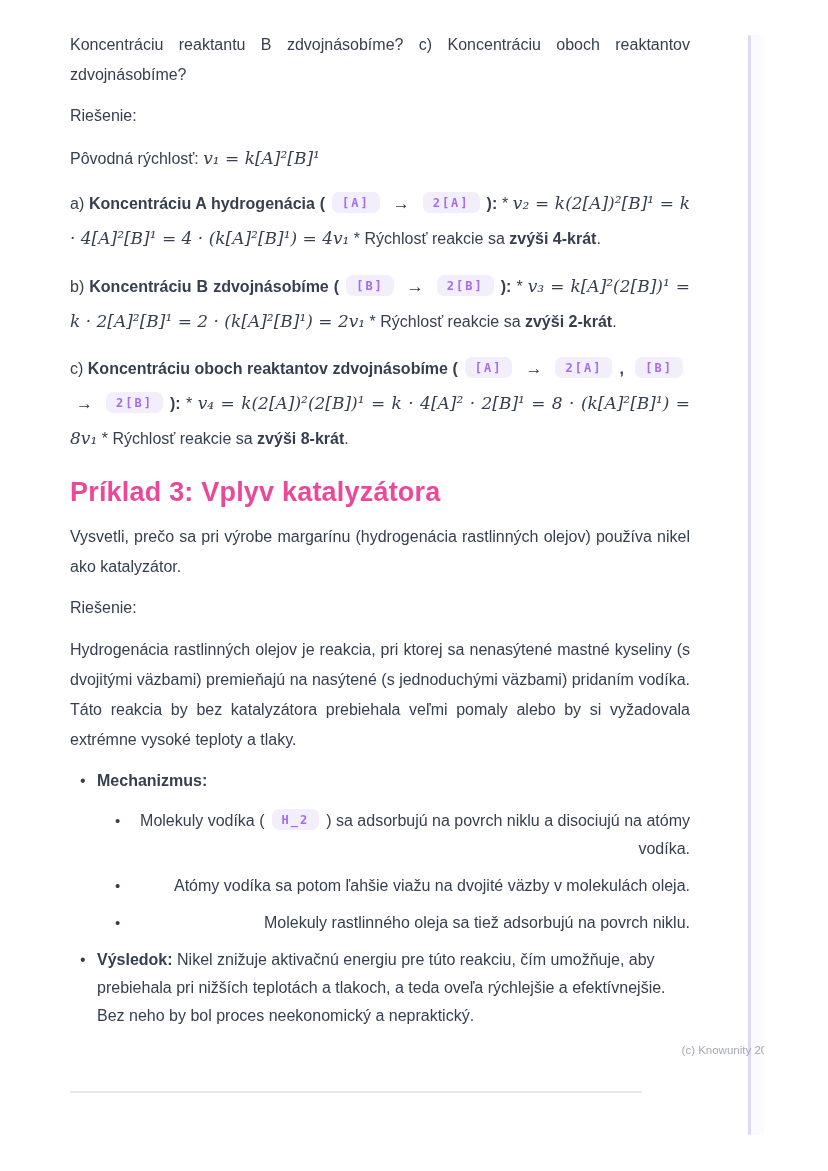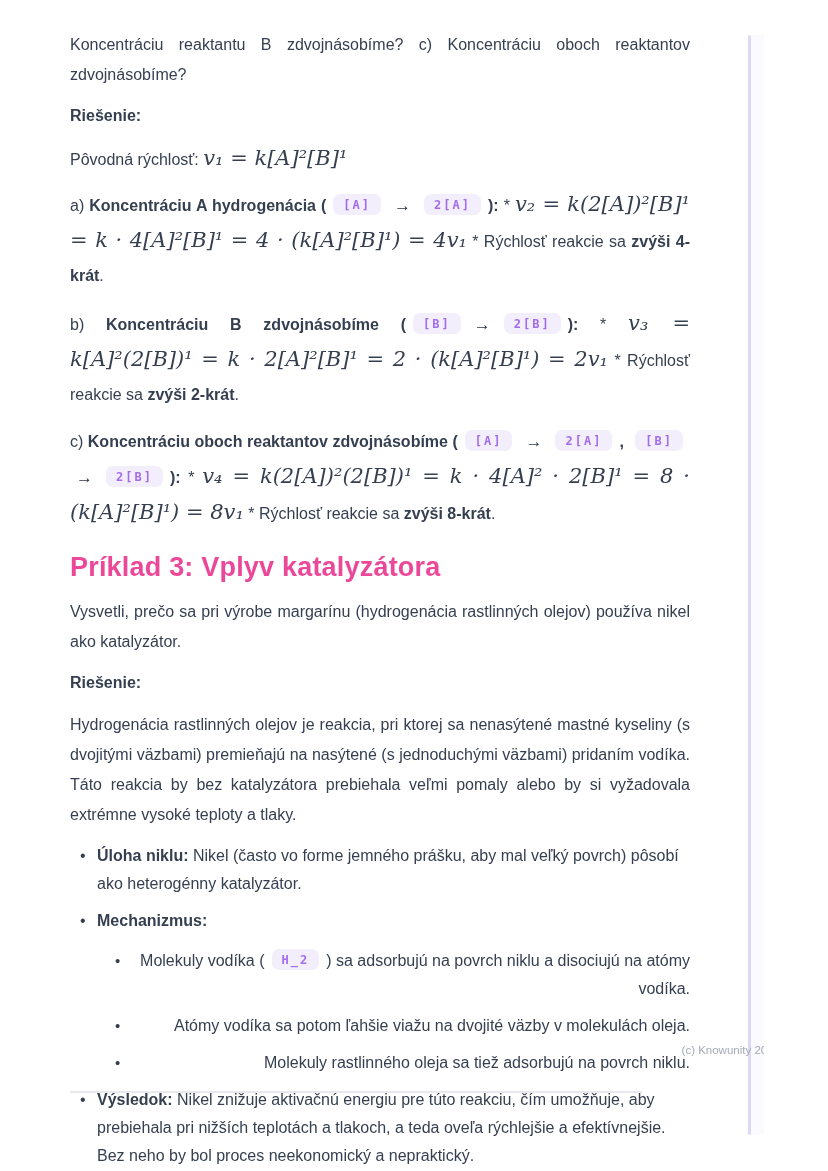--- a/index.html
+++ b/index.html
@@ -26,29 +26,29 @@
     margin: 0 0 12px 0;
   }
   p.case {
     font-size: 16px;
     line-height: 34px;
     text-align: justify;
     margin: 0 0 13px 0;
   }
   .label {
     font-size: 16px;
-    font-weight: bold;
+    font-weight: normal;
     margin: 0 0 13px 0;
     line-height: 28px;
   }
   b, .bold { font-weight: bold; }
   .math {
     font-family: "DejaVu Serif", serif;
     font-style: italic;
-    font-size: 21px;
+    font-size: 17px;
     white-space: normal;
   }
   .badge {
     display: inline-block;
     background: #f3eefb;
     color: #a36ceb;
     font-family: "DejaVu Sans Mono", monospace;
     font-style: normal;
     font-size: 12px;
     font-weight: bold;
@@ -171,21 +171,20 @@
 
     <h2 class="example">Príklad 3: Vplyv katalyzátora</h2>
 
     <p class="body">Vysvetli, prečo sa pri výrobe margarínu (hydrogenácia rastlinných olejov) používa nikel ako katalyzátor.</p>
 
     <p class="label">Riešenie:</p>
 
     <p class="body">Hydrogenácia rastlinných olejov je reakcia, pri ktorej sa nenasýtené mastné kyseliny (s dvojitými väzbami) premieňajú na nasýtené (s jednoduchými väzbami) pridaním vodíka. Táto reakcia by bez katalyzátora prebiehala veľmi pomaly alebo by si vyžadovala extrémne vysoké teploty a tlaky.</p>
 
     <ul class="top-list">
-      <li><b>Úloha niklu:</b><span> Nikel (často vo forme jemného prášku, aby mal veľký povrch) pôsobí ako heterogénny katalyzátor.</span></li>
 
       <li><b>Mechanizmus:</b>
         <ul class="sub-list">
           <li><span>Molekuly vodíka (</span><span class="badge">H_2</span><span>) sa adsorbujú na povrch niklu a disociujú na atómy vodíka.</span></li>
           <li><span>Atómy vodíka sa potom ľahšie viažu na dvojité väzby v molekulách oleja.</span></li>
           <li><span>Molekuly rastlinného oleja sa tiež adsorbujú na povrch niklu.</span></li>
         </ul>
       </li>
 
       <li><b>Výsledok:</b><span> Nikel znižuje aktivačnú energiu pre túto reakciu, čím umožňuje, aby prebiehala pri nižších teplotách a tlakoch, a teda oveľa rýchlejšie a efektívnejšie. Bez neho by bol proces neekonomický a nepraktický.</span></li>

